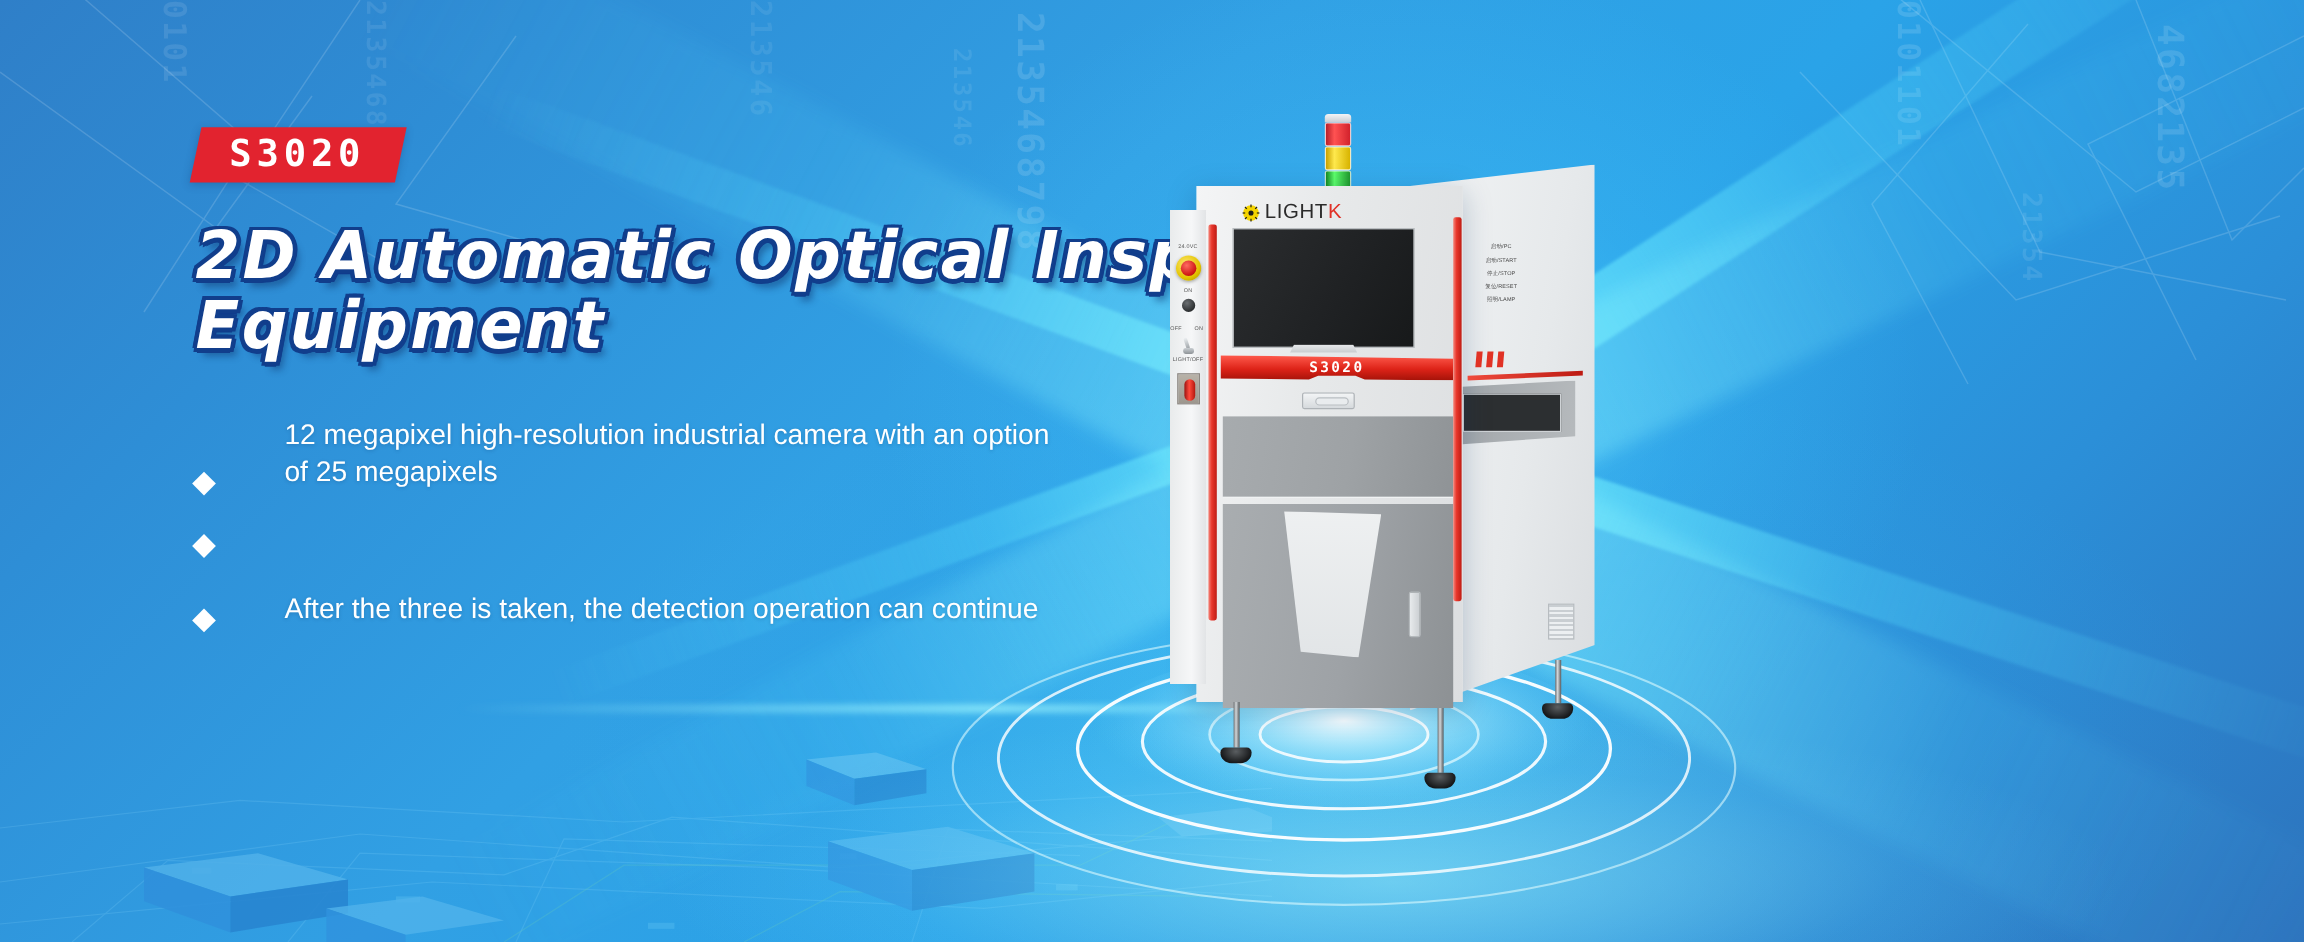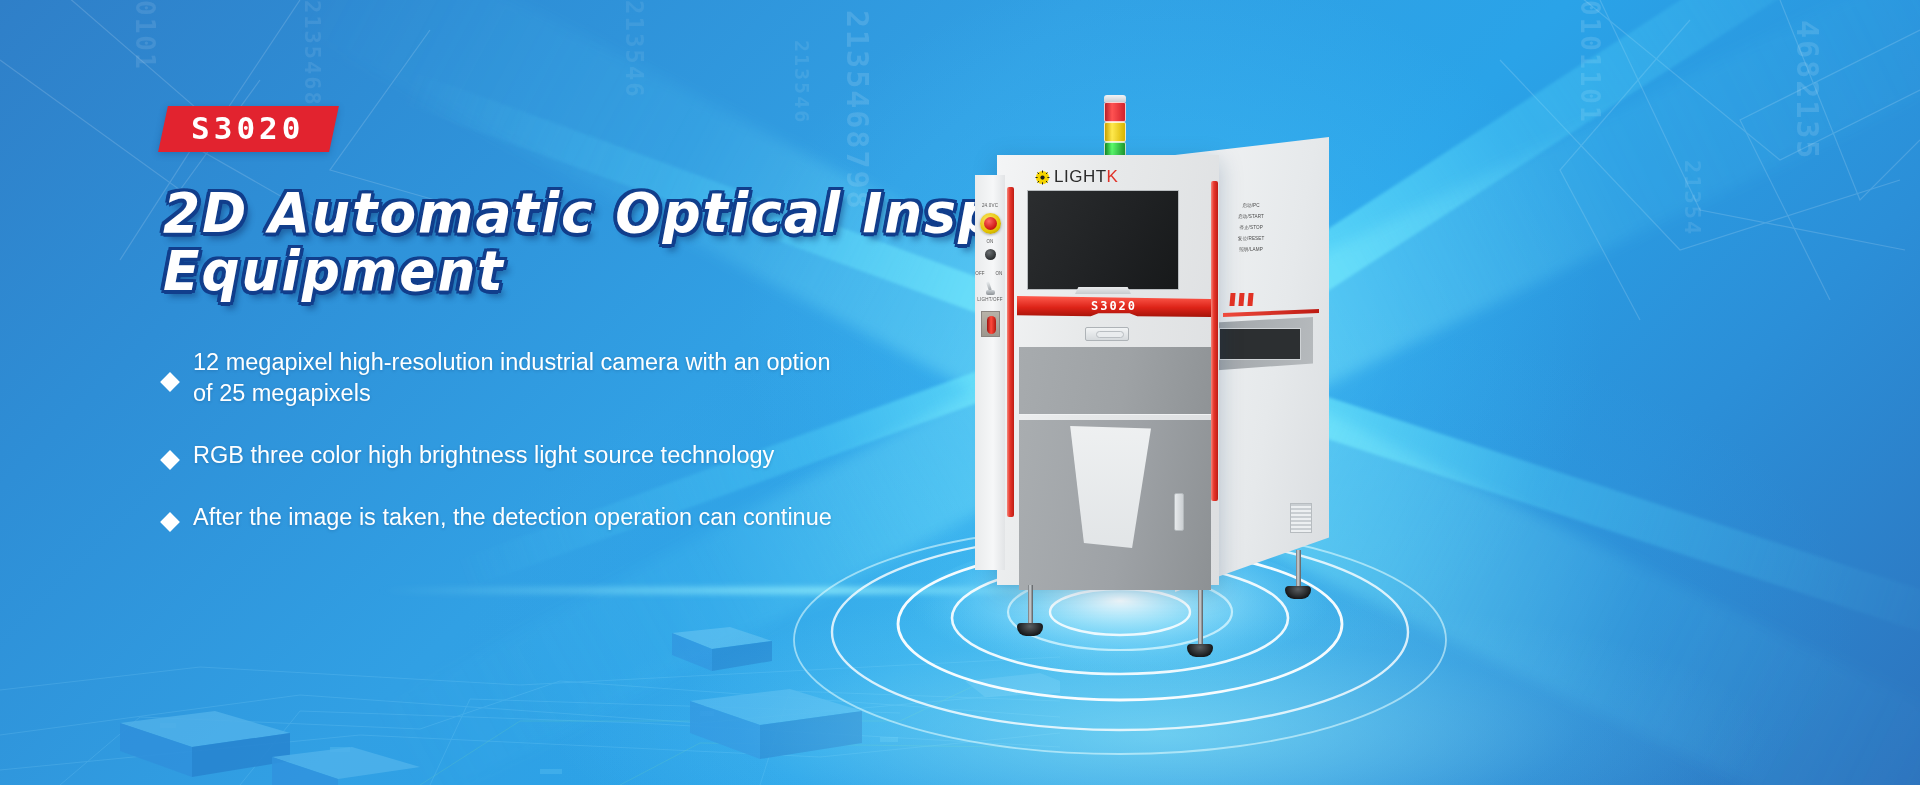--- a/index.html
+++ b/index.html
@@ -89,26 +89,27 @@
       -4px 0 0 #113e8c, 4px 0 0 #113e8c, 0 4px 0 #113e8c,
       5px 7px 6px rgba(10,45,100,.45);
     transform: scaleX(0.97);
     transform-origin: left center;
   }
   .headline .ln { display: block; white-space: nowrap; }
 
   .bullets { margin-top: 46px; }
   .bullet {
     display: flex;
-    align-items: center;
+    align-items: flex-end;
     margin-bottom: 30px;
     color: #ffffff;
     font-size: 23.5px;
     line-height: 1.35;
     text-shadow: 0 1px 3px rgba(10,50,100,.25);
+    gap: 44px;
   }
   .bullet .dia {
     flex: 0 0 auto;
     width: 14px; height: 14px;
     background: #ffffff;
     transform: rotate(45deg);
     margin: 8px 16px 0 0;
   }
   .bullet .btxt { max-width: 640px; }
 
@@ -400,25 +401,24 @@
       <span class="ln">Equipment</span>
     </div>
 
     <div class="bullets">
       <div class="bullet">
         <span class="dia"></span>
         <span class="btxt">12 megapixel high-resolution industrial camera with an option of 25 megapixels</span>
       </div>
       <div class="bullet">
         <span class="dia"></span>
-        <span class="btxt">RGB three color high brightness light source technology</span>
       </div>
       <div class="bullet">
         <span class="dia"></span>
-        <span class="btxt">After the image is taken, the detection operation can continue</span>
+        <span class="btxt">After the three is taken, the detection operation can continue</span>
       </div>
     </div>
   </div>
 
   <div class="floor-glow"></div>
   <div class="horiz-flare"></div>
 
   <svg class="rings" viewBox="0 0 660 260" preserveAspectRatio="none">
     <defs>
       <radialGradient id="coreGlow" cx="50%" cy="42%" r="50%">

